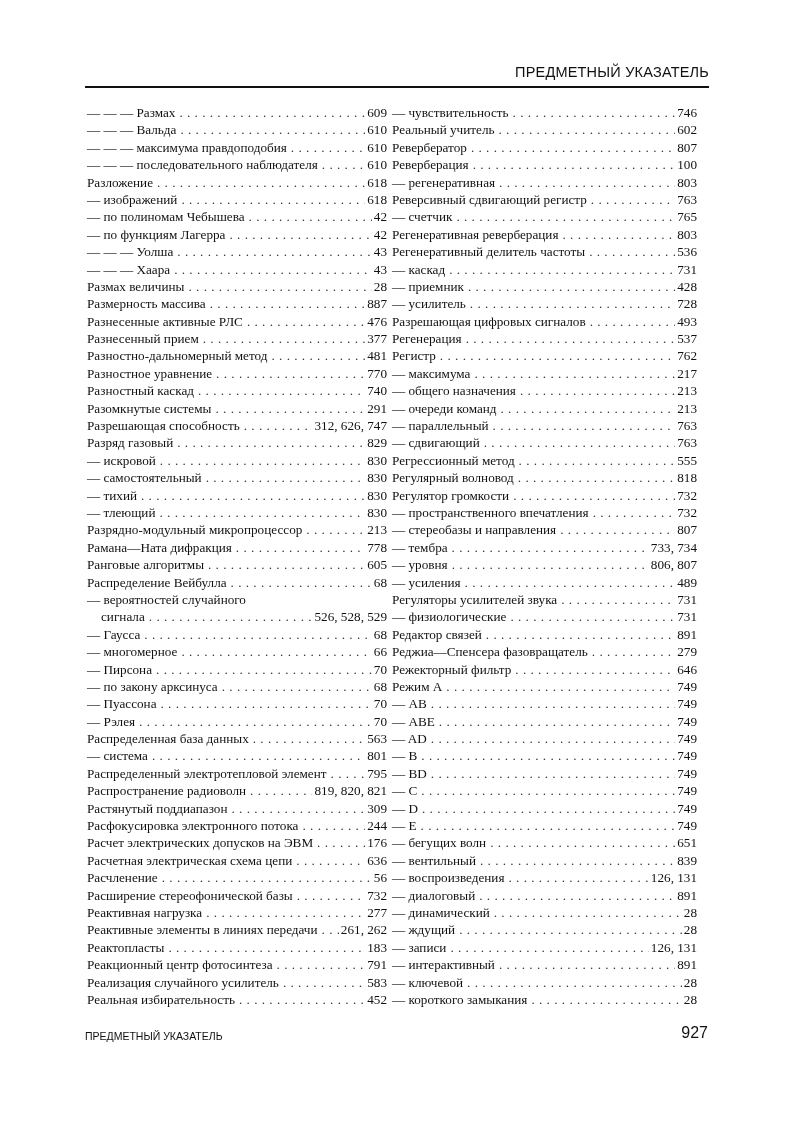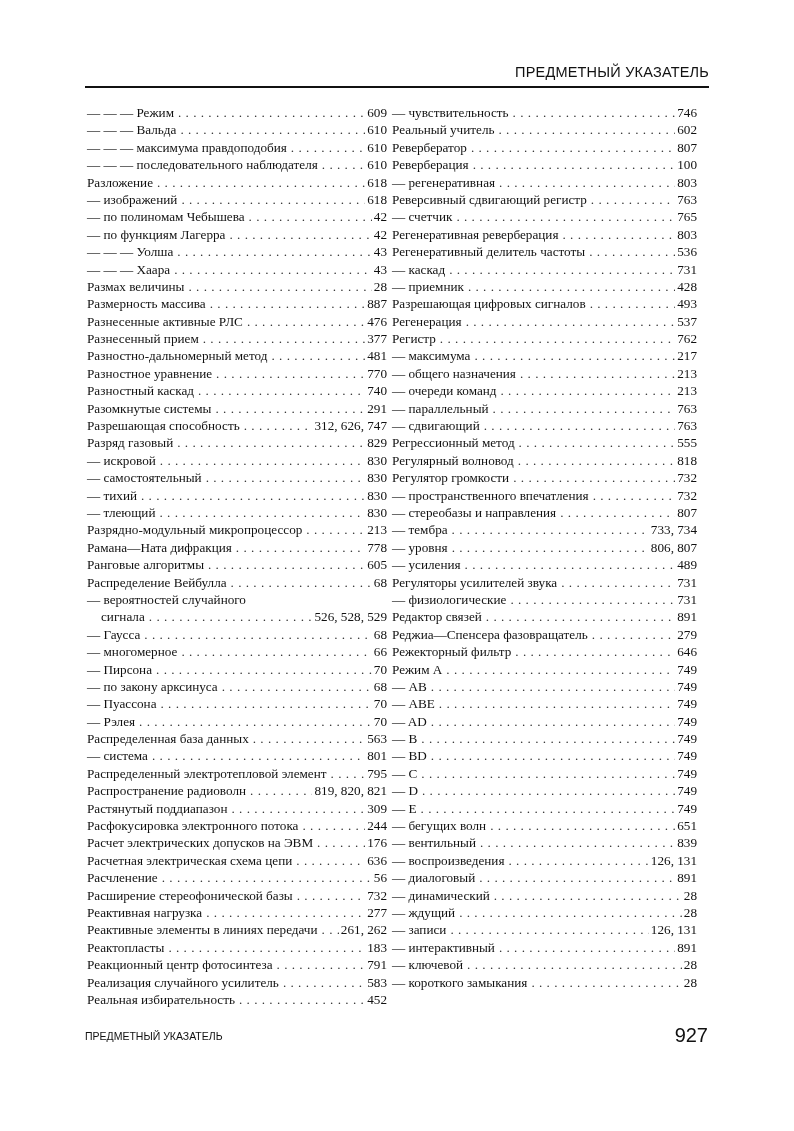--- a/index.html
+++ b/index.html
@@ -24,32 +24,32 @@
   }
   .entry .dots::before { content: ". . . . . . . . . . . . . . . . . . . . . . . . . . . . . . . . . . . . . . . . . . . . . . . . . . . . . . . . . . . . . . . . . . . . . . . . . . . . . ."; letter-spacing: 0; word-spacing: 1px; }
   .entry .pages { flex: 0 0 auto; text-align: right; }
   .entry.nodots .dots { visibility: hidden; }
   .footer-title {
     position: absolute; left: 85px; top: 1030px; font-family: "Liberation Sans", sans-serif;
     font-size: 10.5px; color: #111;
   }
   .folio {
     position: absolute; right: 86px; top: 1024px; font-family: "Liberation Sans", sans-serif;
-    font-size: 20px; color: #111;
+    font-size: 16px; color: #111;
   }
 </style>
 </head>
 <body>
 
 <div class="running-head">ПРЕДМЕТНЫЙ УКАЗАТЕЛЬ</div>
 <div class="rule"></div>
 
 <div class="col left">
     <div class="entry">
-      <span class="term">— — — Режим</span>
+      <span class="term">— — — Размах</span>
       <span class="dots"></span>
       <span class="pages">609</span>
     </div>
     <div class="entry">
       <span class="term">— — — Вальда</span>
       <span class="dots"></span>
       <span class="pages">610</span>
     </div>
     <div class="entry">
       <span class="term">— — — максимума правдоподобия</span>
@@ -350,20 +350,25 @@
     </div>
     <div class="entry">
       <span class="term">— каскад</span>
       <span class="dots"></span>
       <span class="pages">731</span>
     </div>
     <div class="entry">
       <span class="term">— приемник</span>
       <span class="dots"></span>
       <span class="pages">428</span>
+    </div>
+    <div class="entry">
+      <span class="term">— усилитель</span>
+      <span class="dots"></span>
+      <span class="pages">728</span>
     </div>
     <div class="entry">
       <span class="term">Разрешающая цифровых сигналов</span>
       <span class="dots"></span>
       <span class="pages">493</span>
     </div>
     <div class="entry">
       <span class="term">Регенерация</span>
       <span class="dots"></span>
       <span class="pages">537</span>

